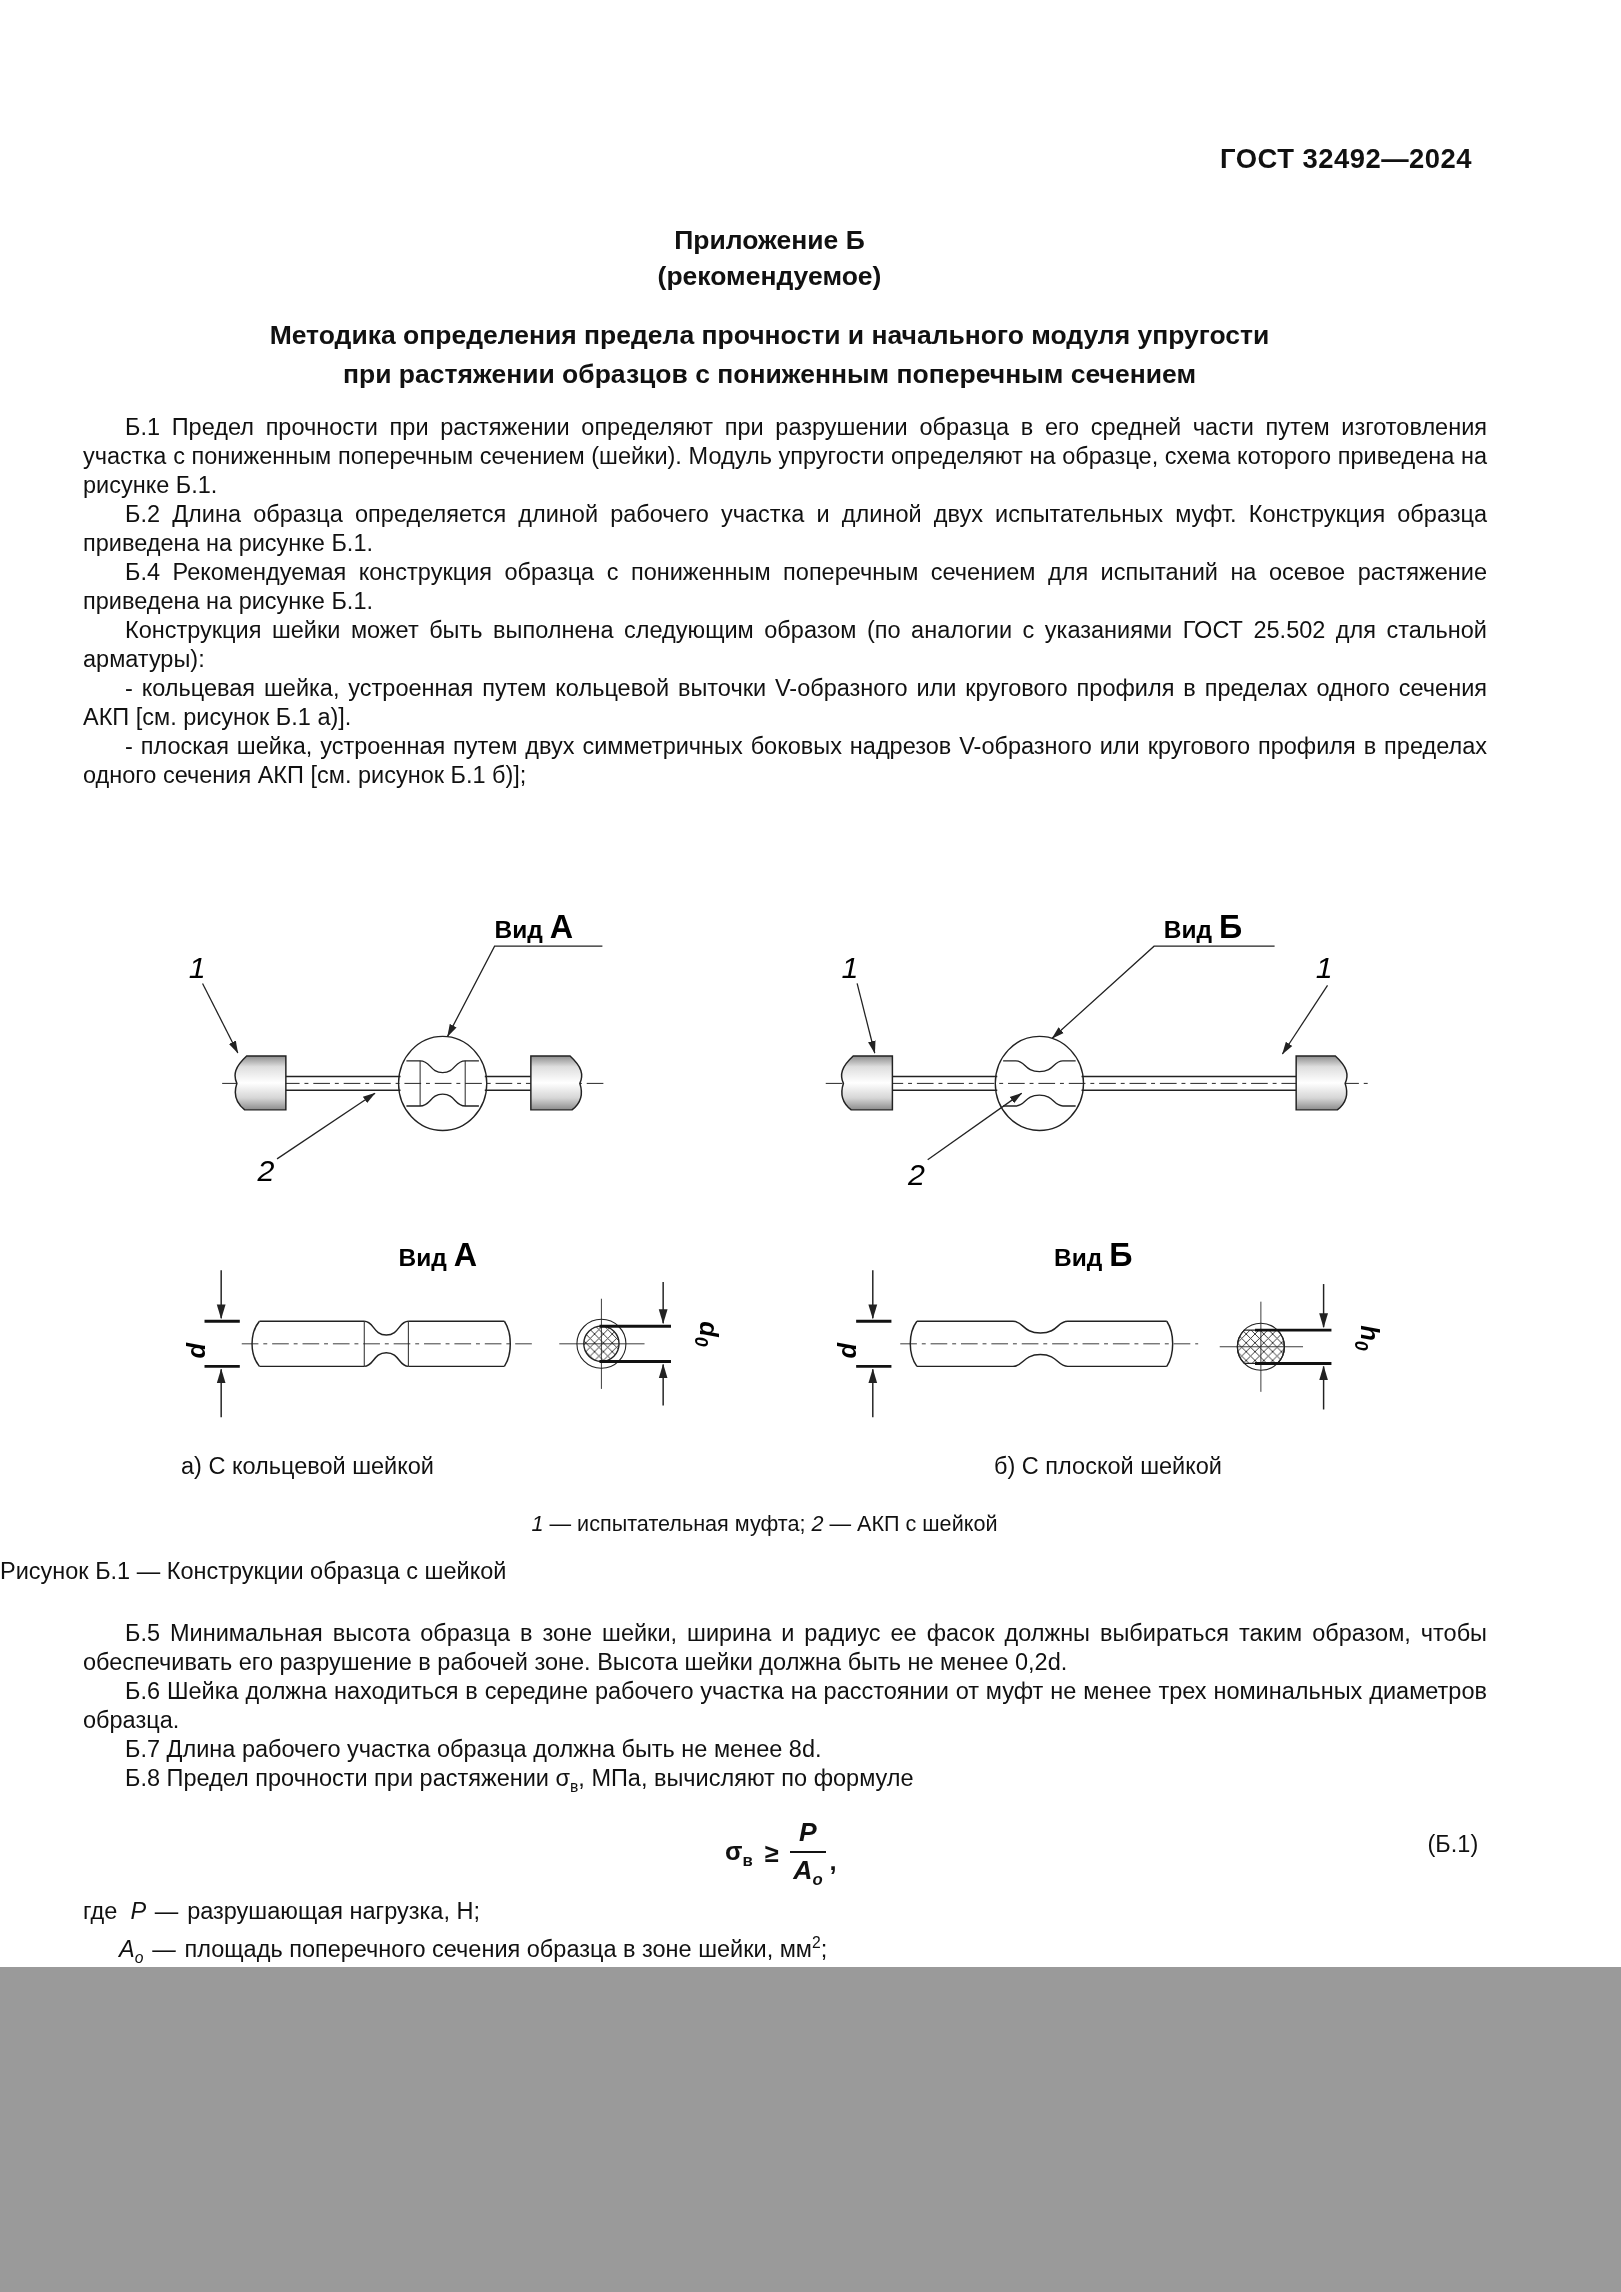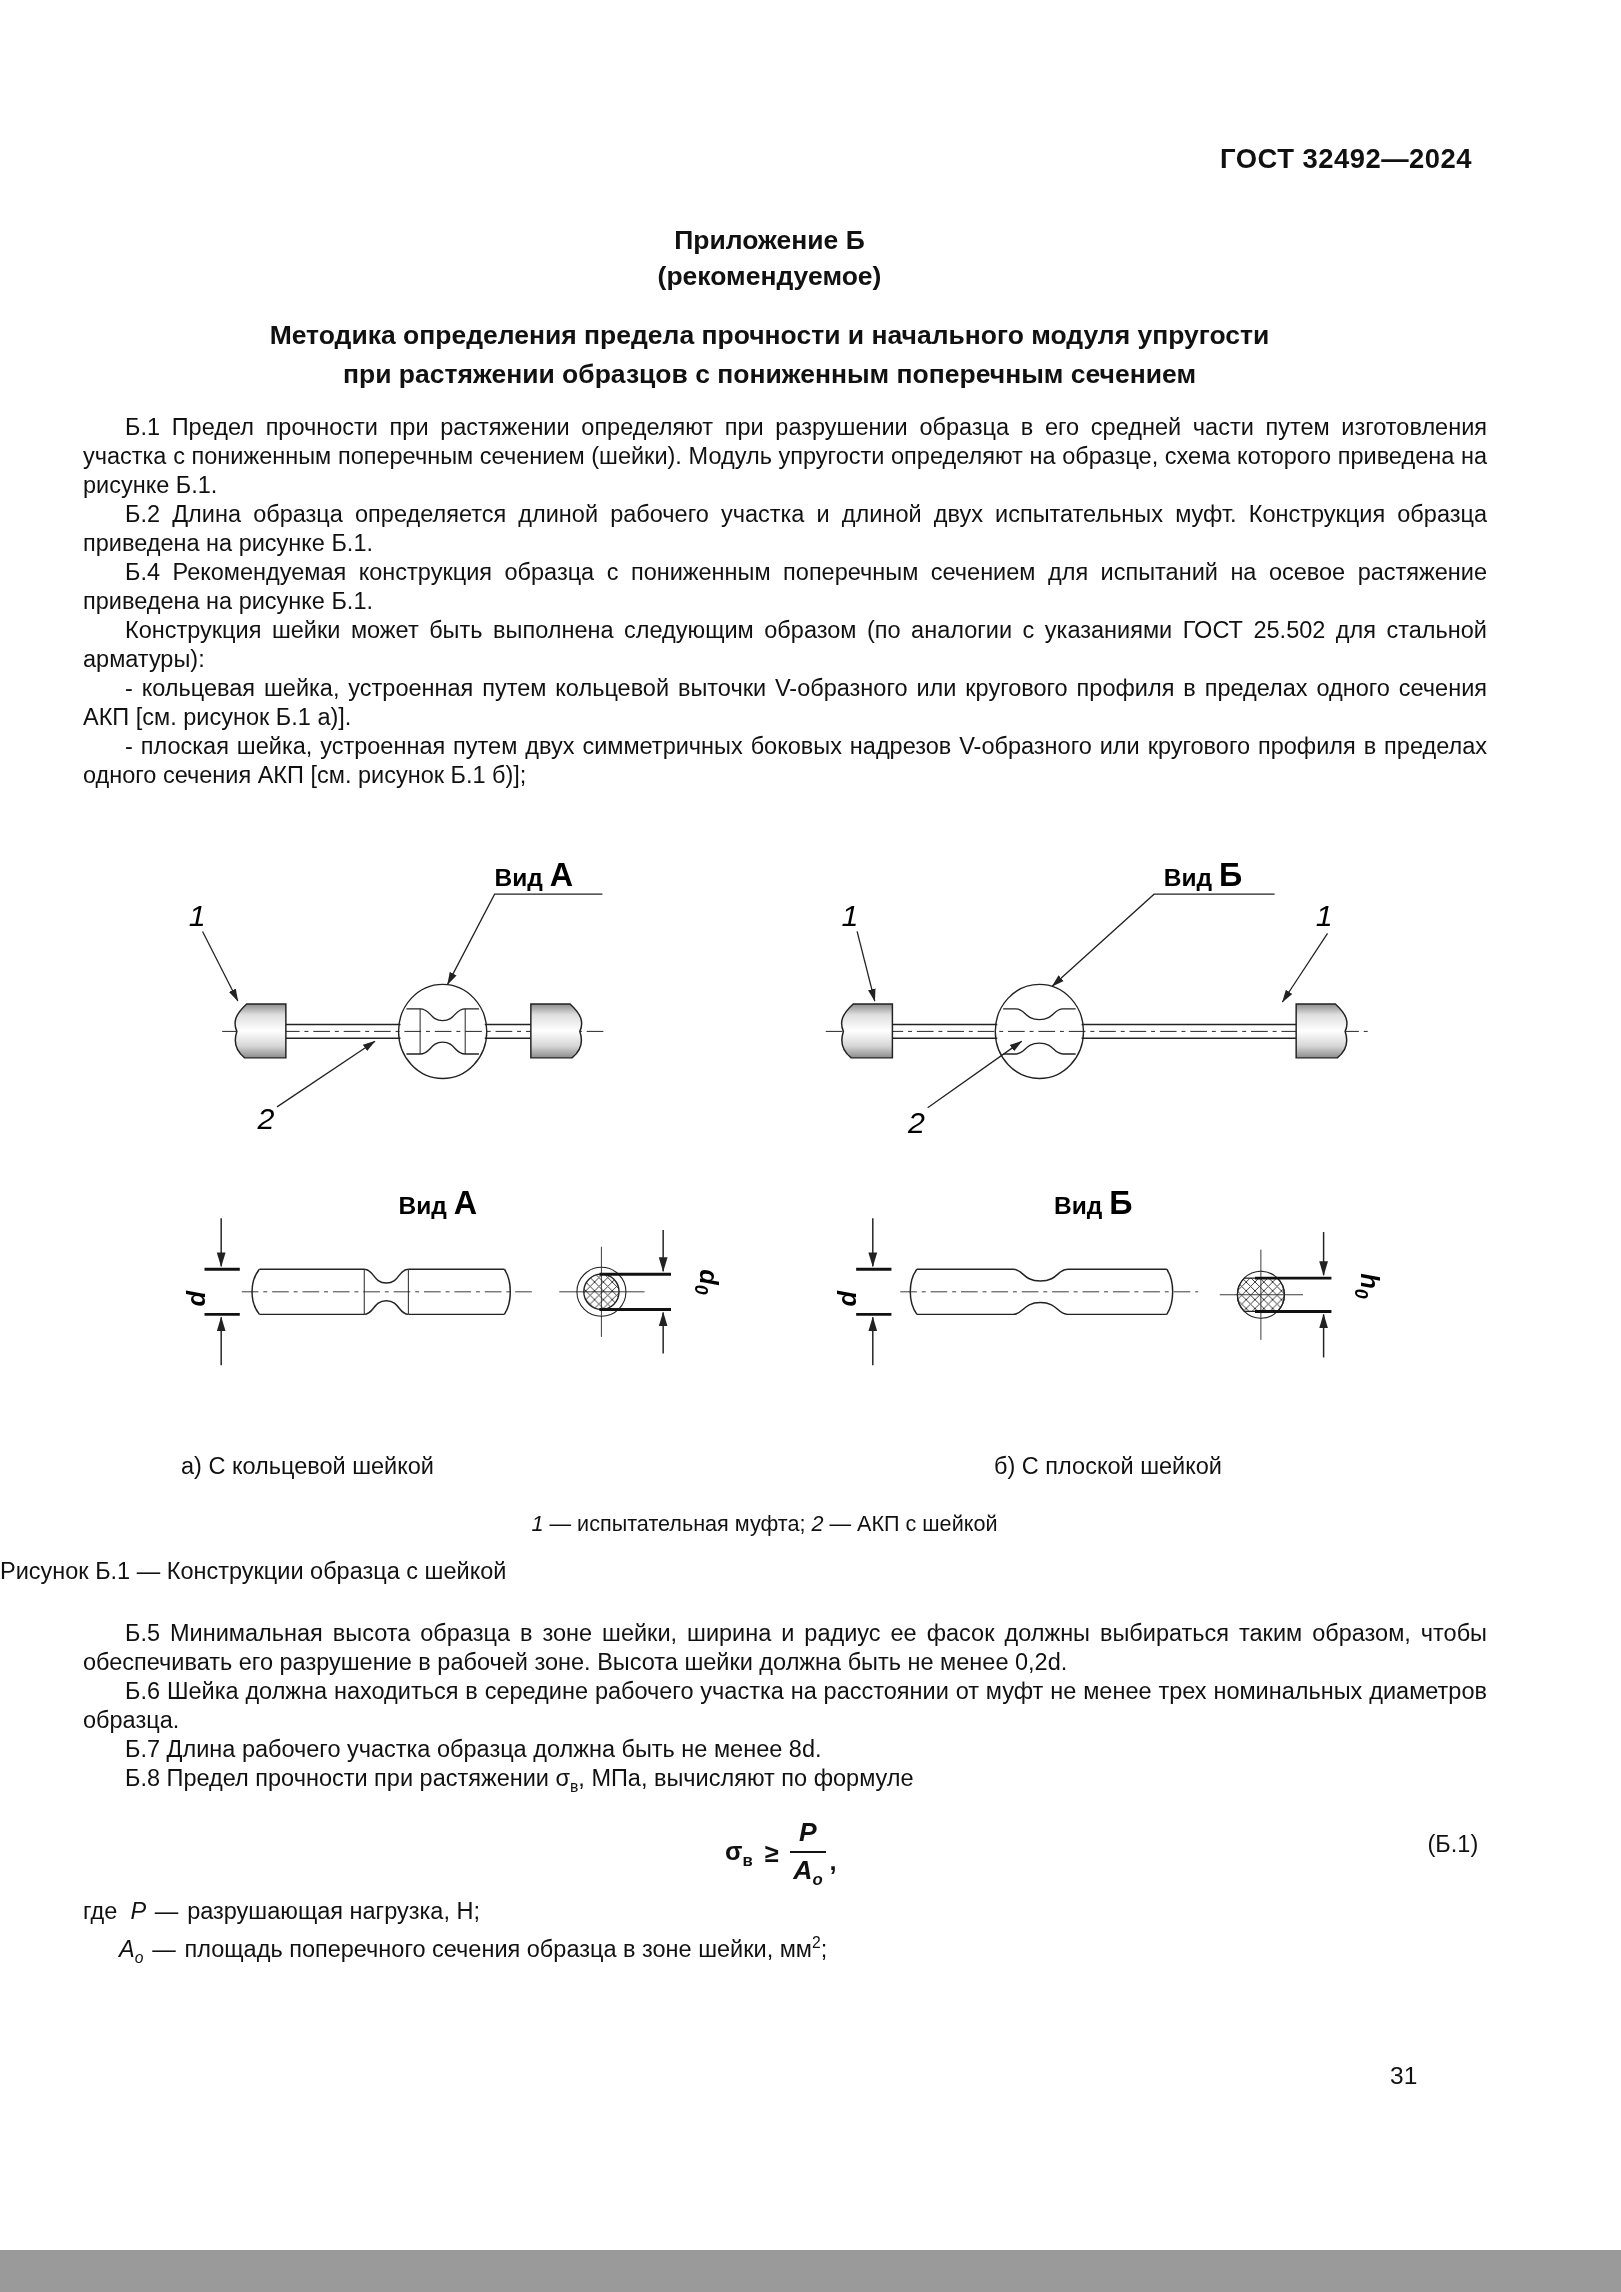--- a/index.html
+++ b/index.html
@@ -1,36 +1,36 @@
 <!DOCTYPE html>
 <html><head>
 <meta charset="utf-8">
 <style>
   html,body{margin:0;padding:0;background:#9a9a9a;}
   .page{
-    position:relative;width:1621px;height:2250px;background:#ffffff;
+    position:relative;width:1621px;height:1967px;background:#ffffff;
     font-family:"Liberation Sans",sans-serif;color:#111;overflow:hidden;
   }
   .doc-header{
     position:absolute;top:143px;right:149px;font-size:27.4px;font-weight:bold;
     letter-spacing:0.5px;
   }
   .center-col{position:absolute;left:0;width:1539px;text-align:center;}
   .annex{top:222px;font-size:26.5px;font-weight:bold;line-height:36px;}
   .doc-title{top:316px;font-size:26.5px;font-weight:bold;line-height:39px;}
   .bodytext{
     position:absolute;left:83px;width:1404px;font-size:23.5px;line-height:29px;
     text-align:justify;
   }
   .bodytext p{margin:0;text-indent:42px;}
   .block-top{top:413px;}
   .block-bottom{top:1619px;}
   sub.small{font-size:15.7px;}
   sup.small{font-size:15.7px;}
-  .figure-area{position:absolute;left:0;top:850px;width:1621px;height:706px;}
+  .figure-area{position:absolute;left:0;top:902px;width:1621px;height:706px;}
   .scheme-svg,.detail-svg{position:absolute;}
   .fig-caption-a{position:absolute;left:181px;top:1453px;width:549px;text-align:left;font-size:23.5px;}
   .fig-caption-b{position:absolute;left:863px;top:1453px;width:490px;text-align:center;font-size:23.5px;}
   .legend-line{position:absolute;left:0;top:1511px;width:1529px;text-align:center;font-size:21.6px;}
   .legend-line .num{font-style:italic;}
   .figure-title{position:absolute;left:0;top:1558px;width:1568px;text-align:left;font-size:23.5px;}
   .formula-row{position:absolute;left:83px;top:1817px;width:1404px;height:69px;}
   .formula-expr{position:absolute;left:642px;top:0;display:flex;align-items:center;}
   .f-sigma{font-size:25.5px;font-weight:bold;}
   .f-sigma sub{font-size:16.7px;font-weight:bold;}

